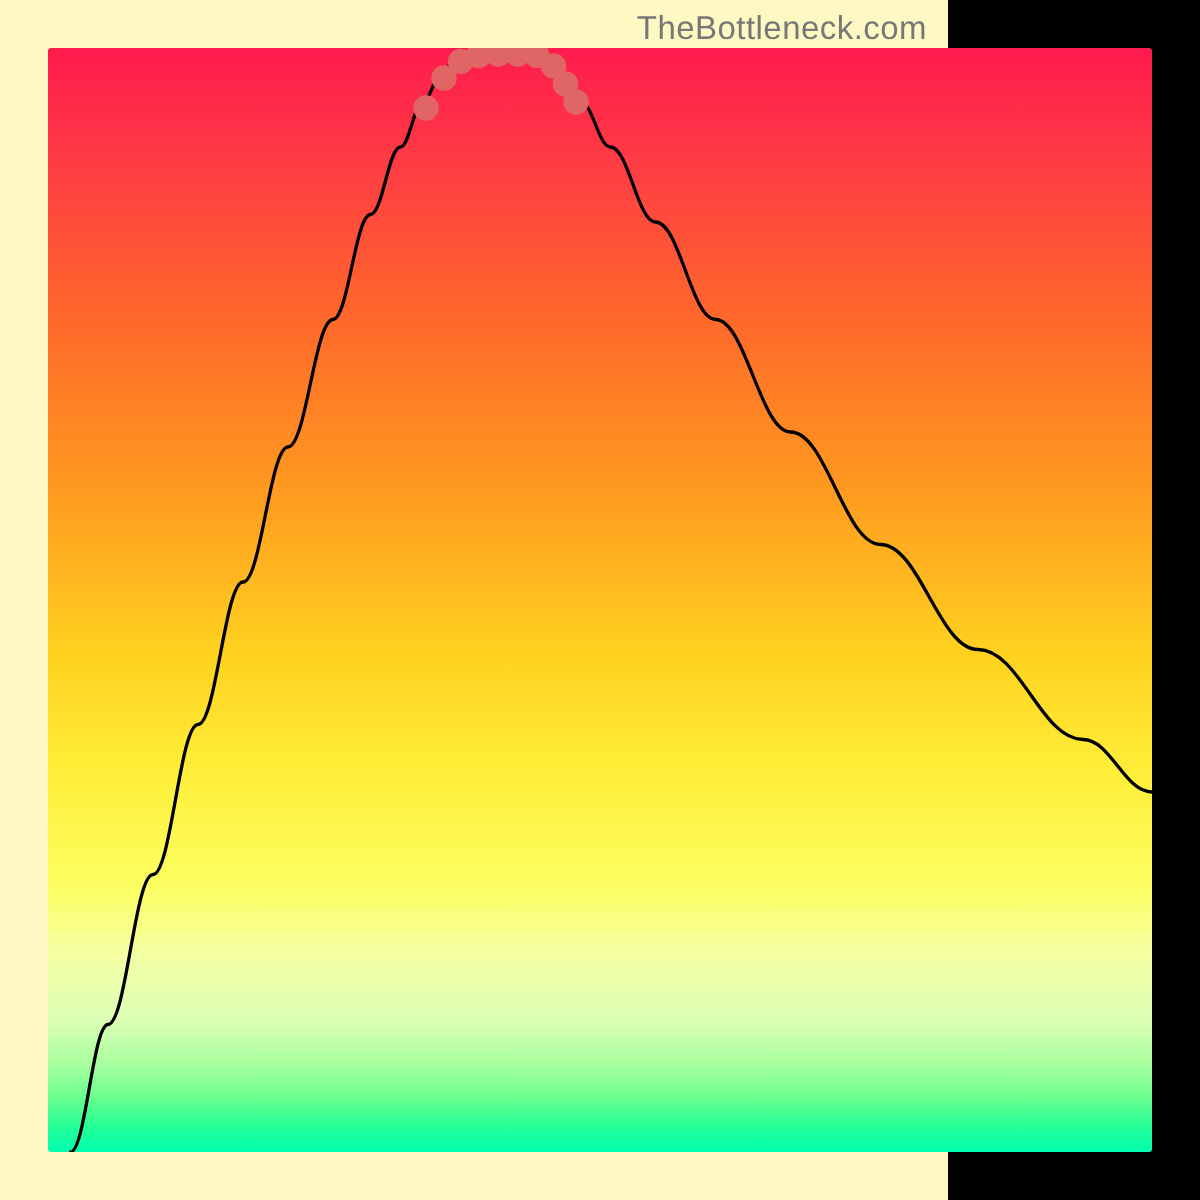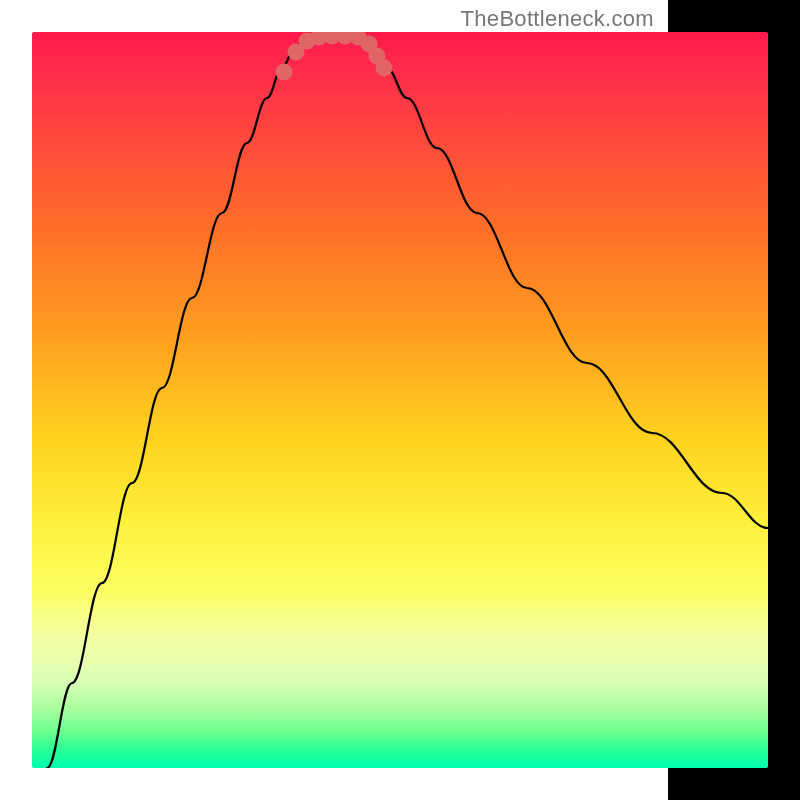--- a/index.html
+++ b/index.html
@@ -10,22 +10,21 @@
     background: #000;
     overflow: hidden;
     font-family: Arial, Helvetica, sans-serif;
   }
   .frame {
     position: absolute;
     left: 0;
     top: 0;
     width: 632px;
     height: 800px;
-    background: #ffffff;
-    padding-left: 36px;
+    background: #fef9c3;
   }
   .plot {
     position: absolute;
     left: 32px;
     top: 32px;
     width: 736px;
     height: 736px;
     border-radius: 2px;
     overflow: hidden;
   }

